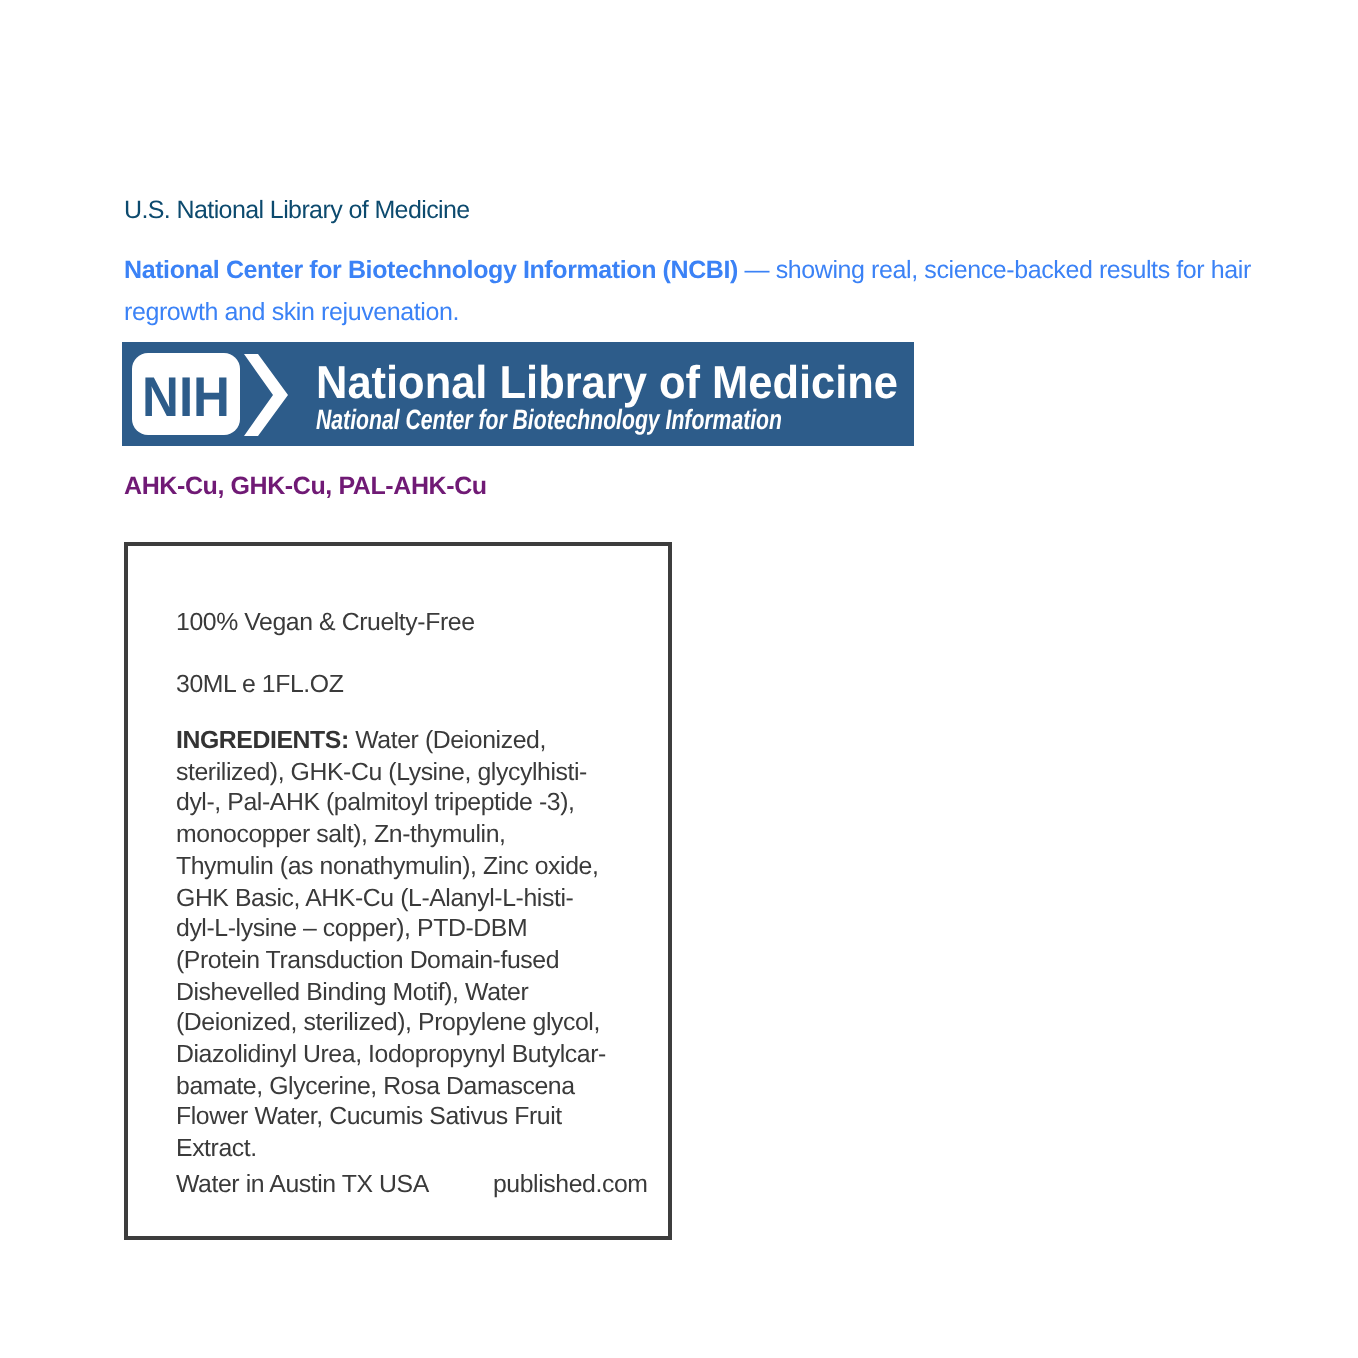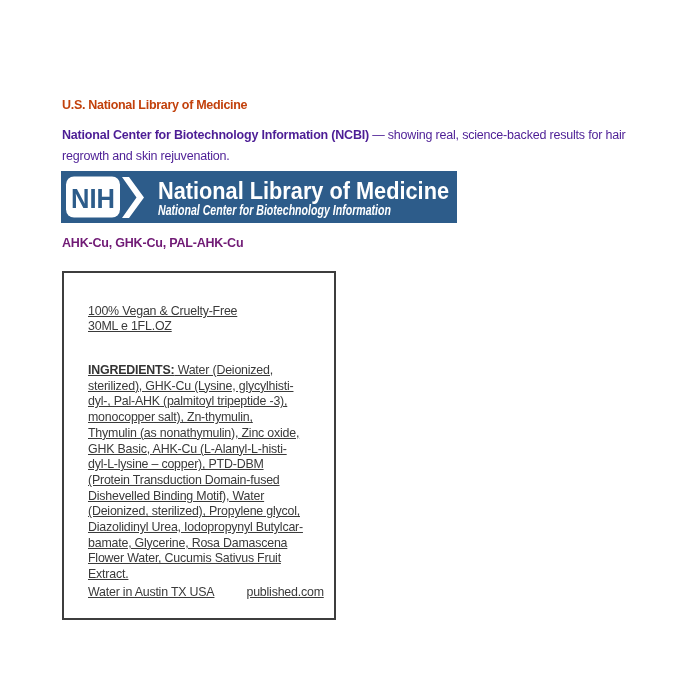--- a/index.html
+++ b/index.html
@@ -30,32 +30,32 @@
     font-size: 12px;
     position: relative;
     top: 3px;
     letter-spacing: 0;
   }
   .subheading {
     position: absolute;
     left: 62px;
     top: 98px;
     font-size: 12.5px;
-    font-weight: 700;
+    font-weight: 400;
     letter-spacing: -0.3px;
-    color: #c2410c;
+    color: #0c4a6e;
   }
   .ncbi-paragraph {
     position: absolute;
     left: 62px;
     top: 125px;
     font-size: 12.5px;
     line-height: 21px;
     letter-spacing: -0.2px;
-    color: #4c1d95;
+    color: #3b82f6;
   }
   .ncbi-paragraph .bold-part {
     font-weight: 700;
   }
   .ncbi-paragraph .rest-part {
     white-space: pre;
     font-weight: 400;
   }
   .nih-banner {
     position: absolute;
@@ -85,24 +85,23 @@
     border: 2px solid #3d3d3d;
     background: #ffffff;
     box-sizing: border-box;
   }
   .label-box .inner-text {
     position: absolute;
     left: 24px;
     font-size: 12.4px;
     letter-spacing: -0.2px;
     color: #3a3a3a;
-    text-decoration: underline;
   }
   .vegan-claim { top: 31px; }
-  .volume-statement { top: 46px; }
+  .volume-statement { top: 62px; }
   .ingredients-block {
     top: 90px;
     line-height: 15.7px;
   }
   .ingredients-block .ingredients-heading {
     font-weight: 700;
     color: #333333;
     margin-top: 44px;
   }
   .ingredients-block .ingredients-body {

